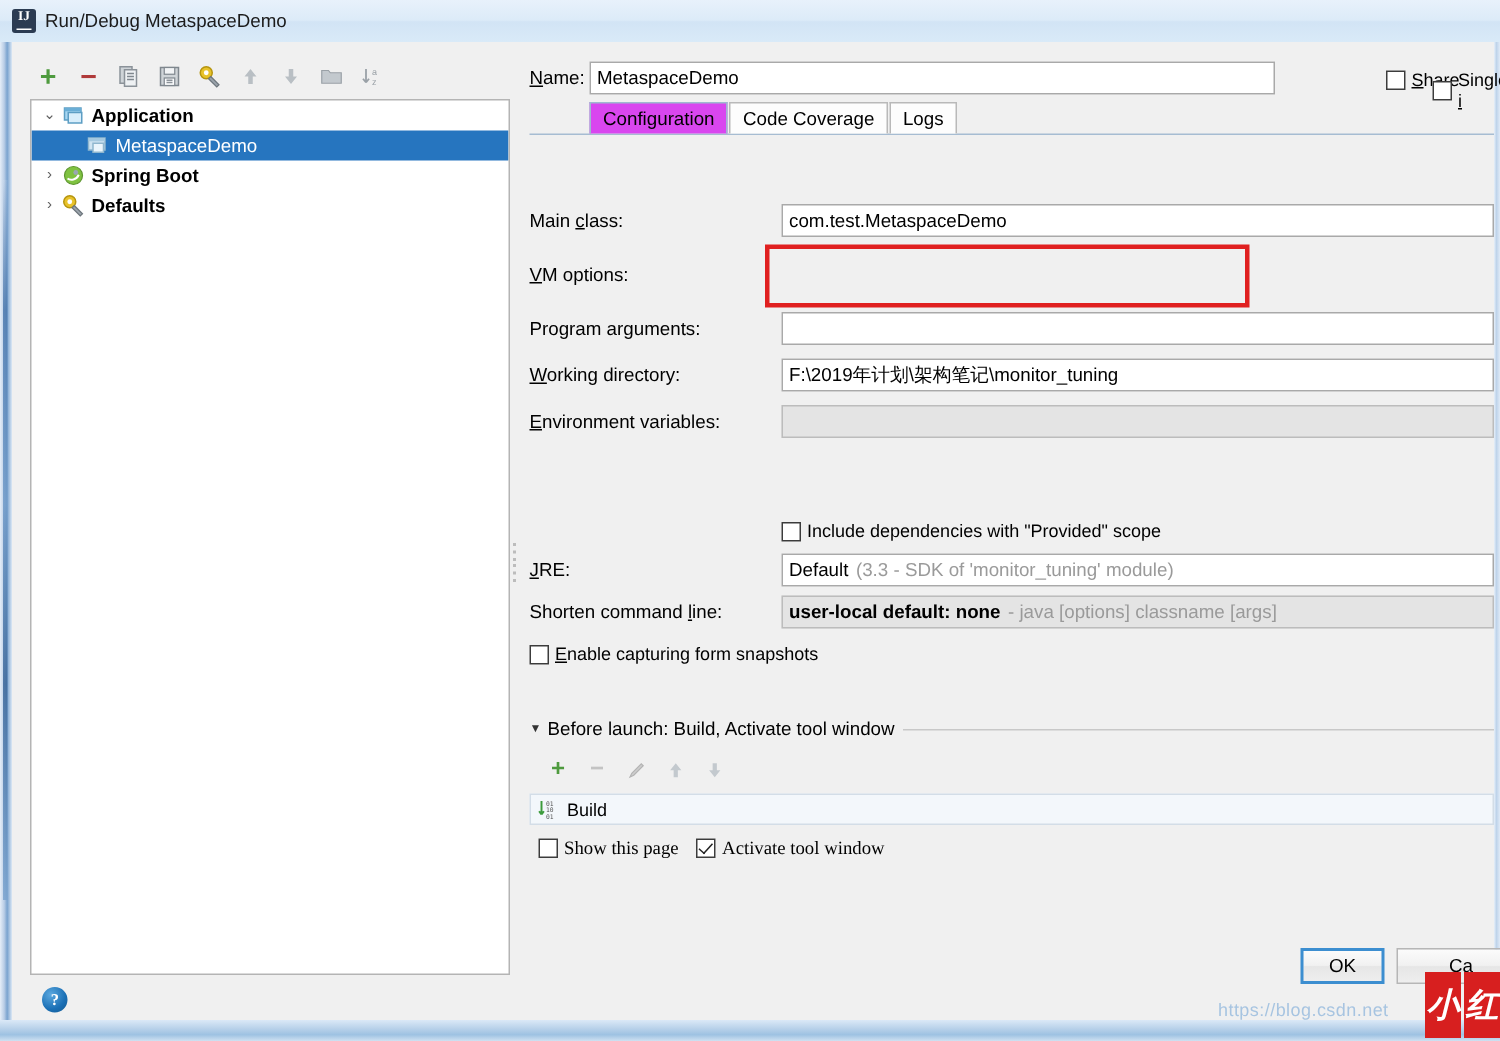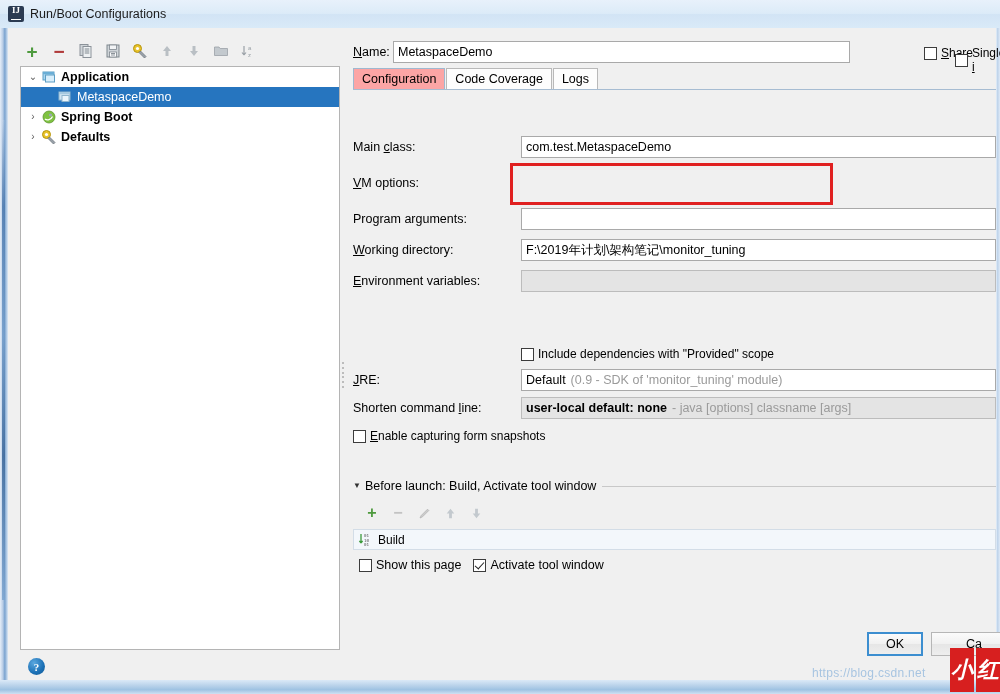--- a/index.html
+++ b/index.html
@@ -168,21 +168,21 @@
     display: flex; align-items: flex-end;
     border-bottom: 1px solid #a6bcd2;
   }
   .tab {
     height: 21px; padding: 0 8px;
     display: flex; align-items: center;
     font-size: 12.5px;
     border: 1px solid #b9b9b9; border-bottom: none;
     background: #fdfdfd; margin-right: 1px;
   }
-  .tab.active { background: #fca5a5; border-color: #9fb8d0; }
+  .tab.active { background: #d946ef; border-color: #9fb8d0; margin-left: 40px; }
 
   
   #form {
     position: absolute; left: 5px; top: 62px; width: 643px; height: 380px;
   }
   .frow {
     position: absolute; left: 0; height: 22px;
     display: flex; align-items: center; width: 643px;
   }
   .flabel { font-size: 12.5px; width: 168px; flex: none; }
@@ -231,21 +231,21 @@
     position: absolute; left: 0; top: 0; width: 22px; height: 22px;
     display: flex; align-items: center; justify-content: center; font-size: 16px;
   }
   #bl-list {
     margin-top: 2px; height: 21px;
     background: #f3f7fb; border: 1px solid #d3dde7;
     display: flex; align-items: center; padding-left: 4px;
   }
   #bl-bottom {
     margin-top: 8px; display: flex; align-items: flex-start; gap: 6px;
-    font-size: 12.5px; padding-left: 6px;
+    font-size: 12.5px; padding-left: 6px; font-family: Liberation Serif, serif;
   }
 
   
   #btn-row { position: absolute; left: 5px; top: 600px; width: 648px; height: 30px; }
   .dlg-btn {
     position: absolute; height: 24px;
     display: flex; align-items: center; justify-content: center;
     font-size: 12.5px;
     background: linear-gradient(to bottom, #fbfbfb 0%, #f1f1f1 48%, #e6e6e6 52%, #eeeeee 100%);
     border: 1px solid #b6b6b6;
@@ -277,21 +277,21 @@
 
   .u { text-decoration: underline; }
 </style>
 </head>
 <body>
 
 <div id="window">
 
   <div id="titlebar">
     <div id="title-icon"></div>
-    <div id="title-text">Run/Boot Configurations</div>
+    <div id="title-text">Run/Debug MetaspaceDemo</div>
   </div>
 
   <div class="border-left"></div>
   <div class="border-left-glow"></div>
   <div class="border-right"></div>
   <div class="border-bottom"></div>
 
   <div id="dialog">
 
     <div id="left-panel">
@@ -497,21 +497,21 @@
           <span class="cb-row">
             <span class="checkbox"></span>
             <span>Include dependencies with "Provided" scope</span>
           </span>
         </div>
 
         <div class="frow" style="top:275px;">
           <span class="flabel"><span class="u">J</span>RE:</span>
           <span class="fval wide">
             <span>Default</span>
-            <span class="hint" style="margin-left:5px;">(0.9 - SDK of 'monitor_tuning' module)</span>
+            <span class="hint" style="margin-left:5px;">(3.3 - SDK of 'monitor_tuning' module)</span>
           </span>
         </div>
 
         <div class="frow" style="top:303px;">
           <span class="flabel">Shorten command <span class="u">l</span>ine:</span>
           <span class="fval wide disabled">
             <span style="font-weight:bold;">user-local default: none</span>
             <span class="hint" style="margin-left:5px;">- java [options] classname [args]</span>
           </span>
         </div>

